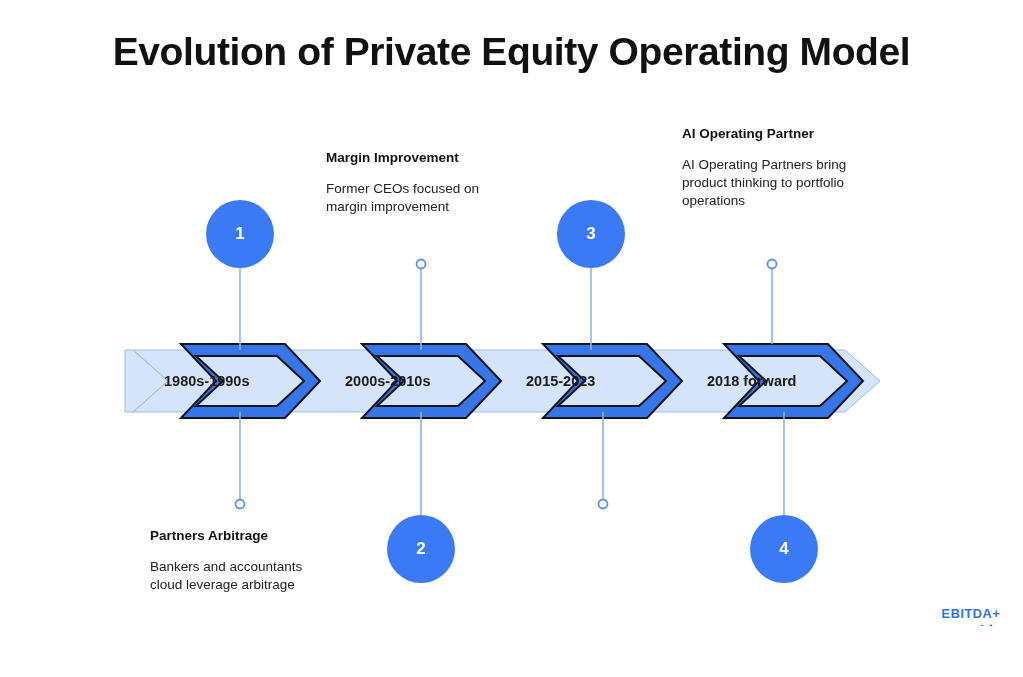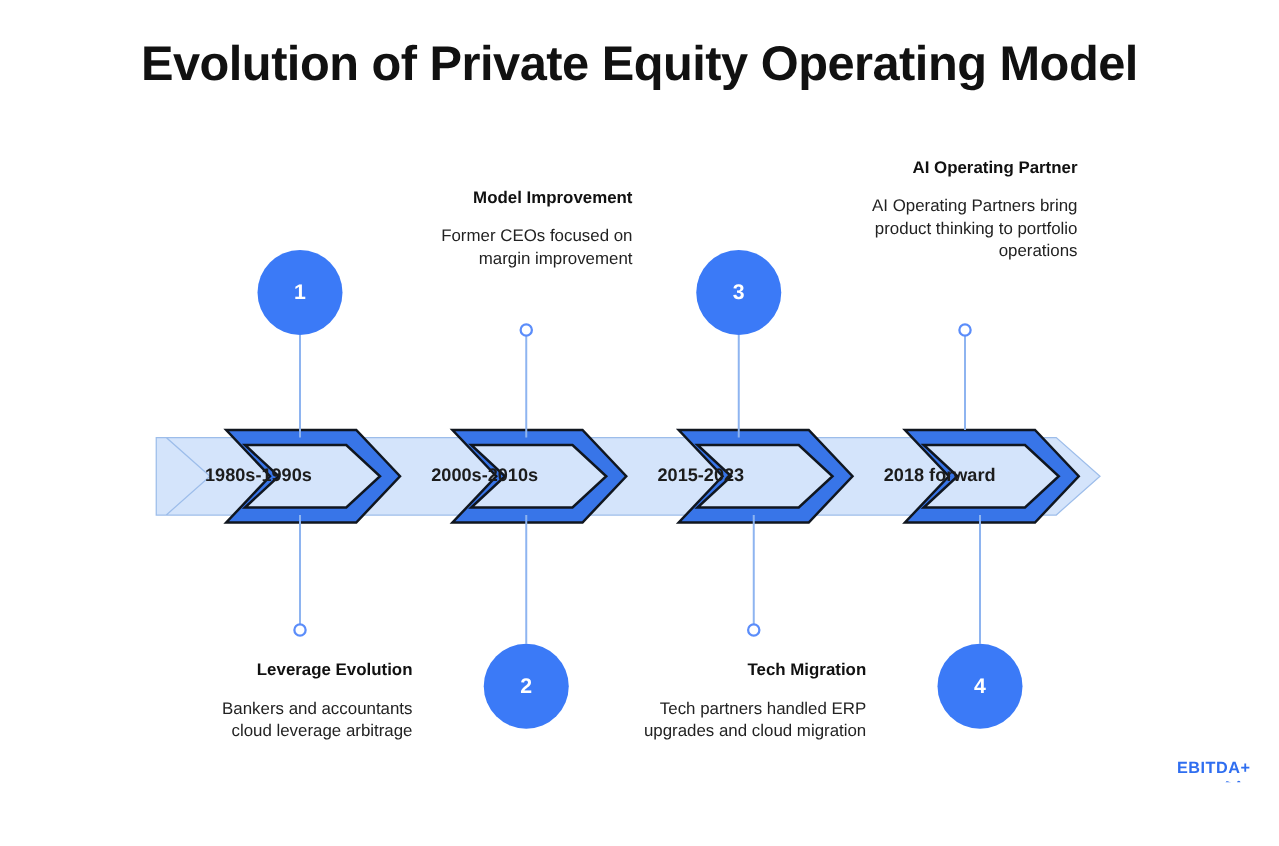--- a/index.html
+++ b/index.html
@@ -65,21 +65,21 @@
     font-size: 17px;
     font-weight: bold;
     display: flex;
     align-items: center;
     justify-content: center;
   }
 
   
   .item-text {
     position: absolute;
-    text-align: right;
+    text-align: left;
     width: 180px;
   }
   .item-heading {
     font-size: 13.5px;
     font-weight: bold;
     color: #111111;
     line-height: 18px;
   }
   .item-desc {
     margin-top: 13px;
@@ -169,33 +169,29 @@
   <div class="stage-label" style="left:345px;">2000s-2010s</div>
   <div class="stage-label" style="left:526px;">2015-2023</div>
   <div class="stage-label" style="left:707px;">2018 forward</div>
 
   <div class="num-circle" style="left:206px; top:200px;">1</div>
   <div class="num-circle" style="left:387px; top:515px;">2</div>
   <div class="num-circle" style="left:557px; top:200px;">3</div>
   <div class="num-circle" style="left:750px; top:515px;">4</div>
 
   <div class="item-text" style="left:150px; top:527px;">
-    <div class="item-heading">Leverage Evolution</div>
+    <div class="item-heading">Partners Arbitrage</div>
     <div class="item-desc">Bankers and accountants cloud leverage arbitrage</div>
   </div>
 
   <div class="item-text" style="left:326px; top:149px;">
-    <div class="item-heading">Model Improvement</div>
+    <div class="item-heading">Margin Improvement</div>
     <div class="item-desc">Former CEOs focused on margin improvement</div>
   </div>
 
-  <div class="item-text" style="left:513px; top:527px;">
-    <div class="item-heading">Tech Migration</div>
-    <div class="item-desc">Tech partners handled ERP upgrades and cloud migration</div>
-  </div>
 
   <div class="item-text" style="left:682px; top:125px;">
     <div class="item-heading">AI Operating Partner</div>
     <div class="item-desc">AI Operating Partners bring product thinking to portfolio operations</div>
   </div>
 
 
   <div id="ebitda-logo">
     <div id="ebitda-wordmark">EBITDA+</div>
     <svg width="70" height="34" viewBox="0 0 70 34" style="margin-top:3px;">

